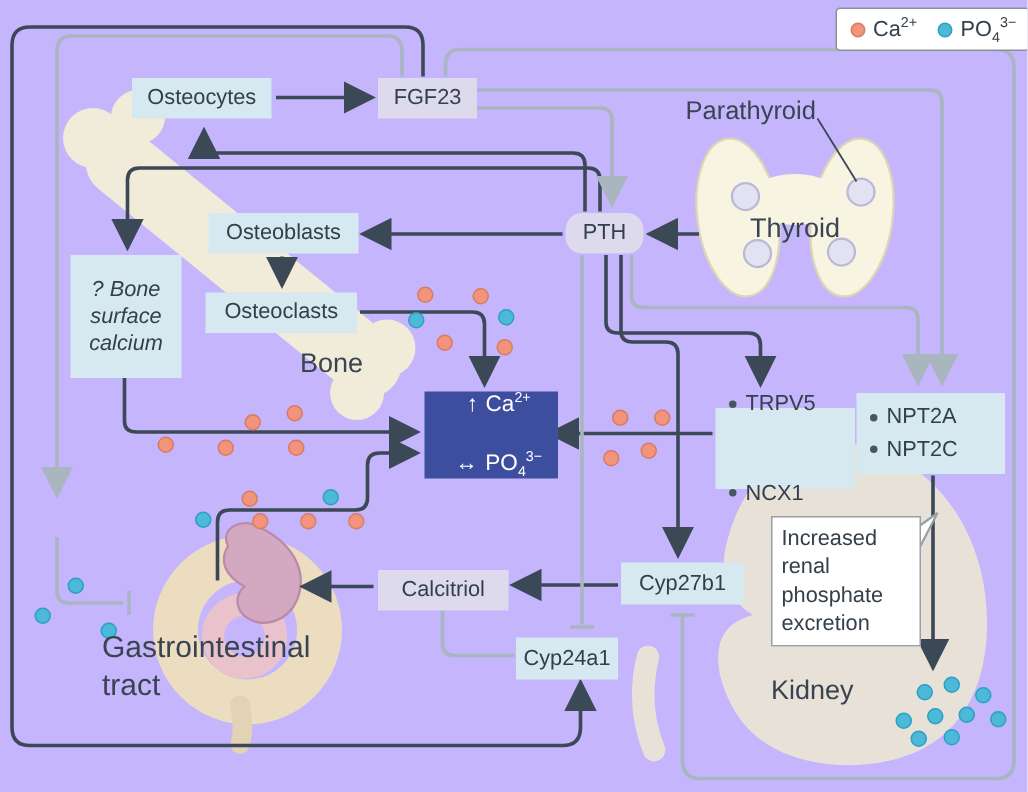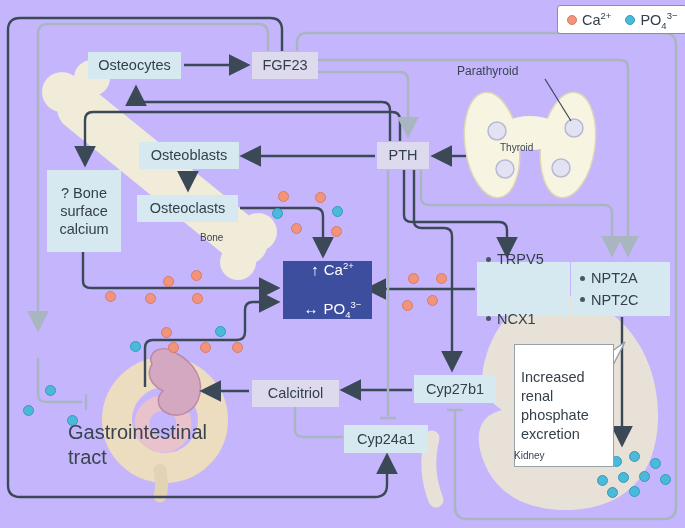--- a/index.html
+++ b/index.html
@@ -12,29 +12,29 @@
   .lav{background:#dcdaec;}
   .central{background:#3e4e9e;color:#fff;flex-direction:column;align-items:center;
            padding-left:10px;font-size:15px;gap:20px;}
   .central .pfx{margin-right:5px;}
   sup,.sup{font-size:9.5px;vertical-align:super;line-height:0;}
   sub,.sub{font-size:9.5px;vertical-align:sub;line-height:0;}
   .listbox{flex-direction:column;align-items:flex-start;justify-content:center;
            padding-left:9px;gap:3px;}
   .brow{display:flex;align-items:center;gap:6px;}
   .bdot{width:5px;height:5px;border-radius:50%;background:#4a5560;flex:0 0 auto;}
-  .plain{position:absolute;font-size:10px;color:#3a4450;}
+  .plain{position:absolute;font-size:18px;color:#3a4450;}
   .bubble{position:absolute;background:#fff;border:1.5px solid #98a0a8;
-          font-size:14.5px;line-height:1.3;padding:23px 6px;text-align:left;color:#343f49;}
+          font-size:14.5px;line-height:1.3;padding:5px 6px;text-align:left;color:#343f49;}
   .legend{position:absolute;display:flex;align-items:center;gap:14px;
           background:#fff;border:1.5px solid #8c9196;border-radius:3px;
           padding:0 9px;font-size:14.5px;}
   .lgitem{display:flex;align-items:center;gap:5px;}
   .dot{position:absolute;width:11px;height:11px;border-radius:50%;box-sizing:border-box;}
-  .prewrap{white-space:pre-line;}
+  .prewrap{white-space:pre-line;font-style:italic;}
 </style>
 </head>
 <body>
 
 <div id="stage">
 
   <svg id="art" width="685" height="528" viewBox="0 0 685 528">
     <defs>
       <marker id="ad" markerWidth="9" markerHeight="9" refX="7.5" refY="4.5" orient="auto">
         <path d="M0,0 L9,4.5 L0,9 Z" fill="#3b4856"></path>
@@ -162,36 +162,36 @@
 
   <div class="node blue" style="left:88px;top:52px;width:93px;height:27px;">
       <span>Osteocytes</span>
     </div>
   <div class="node lav" style="left:252px;top:52px;width:66px;height:27px;">
       <span>FGF23</span>
     </div>
   <div class="node blue" style="left:139px;top:142px;width:100px;height:27px;">
       <span>Osteoblasts</span>
     </div>
-  <div class="node lav" style="left:377px;top:142px;width:52px;height:27px;">
+  <div class="node lav" style="left:377px;top:142px;width:52px;height:27px;border-radius:11px;">
       <span>PTH</span>
     </div>
   <div class="node blue" style="left:137px;top:195px;width:101px;height:27px;">
       <span>Osteoclasts</span>
     </div>
   <div class="node blue prewrap" style="left:47px;top:170px;width:74px;height:82px;"><span class="prewrap">? Bone
 surface
 calcium</span></div>
 
   <div class="node central" style="left:283px;top:261px;width:79px;height:58px;">
     <span><span class="pfx">↑</span><span>Ca</span><sup>2+</sup></span>
     <span><span class="pfx">↔</span><span>PO</span><sub>4</sub><sup>3−</sup></span>
   </div>
 
-  <div class="node blue listbox" style="left:477px;top:262px;width:84px;height:54px;gap:41px;">
+  <div class="node blue listbox" style="left:477px;top:272px;width:84px;height:54px;gap:41px;">
     <span class="brow">
         <span class="bdot"></span>
         <span>TRPV5</span>
       </span>
     <span class="brow">
         <span class="bdot"></span>
         <span>NCX1</span>
       </span>
   </div>
   <div class="node blue listbox" style="left:571px;top:262px;width:90px;height:54px;">
@@ -204,25 +204,25 @@
         <span>NPT2C</span>
       </span>
   </div>
 
   <div class="node lav" style="left:252px;top:380px;width:87px;height:27px;">
       <span>Calcitriol</span>
     </div>
   <div class="node blue" style="left:414px;top:375px;width:82px;height:28px;">
       <span>Cyp27b1</span>
     </div>
-  <div class="node blue" style="left:344px;top:425px;width:84px;height:28px;">
+  <div class="node blue" style="left:344px;top:425px;width:68px;height:28px;">
       <span>Cyp24a1</span>
     </div>
 
   <div class="bubble" style="left:514px;top:344px;width:86px;min-height:74px;"><span>Increased renal phosphate excretion</span></div>
 
   <div class="plain" style="left:200px;top:232px;">Bone</div>
   <div class="plain" style="left:514px;top:450px;">Kidney</div>
   <div class="plain" style="left:500px;top:142px;">Thyroid</div>
-  <div class="plain" style="left:457px;top:64px;font-size:12px;">Parathyroid</div>
+  <div class="plain" style="left:457px;top:64px;font-size:17px;">Parathyroid</div>
   <div class="plain" style="left:68px;top:420px;width:160px;font-size:20px;line-height:1.25;">Gastrointestinal tract</div>
 
 </div>
 
 </body></html>

